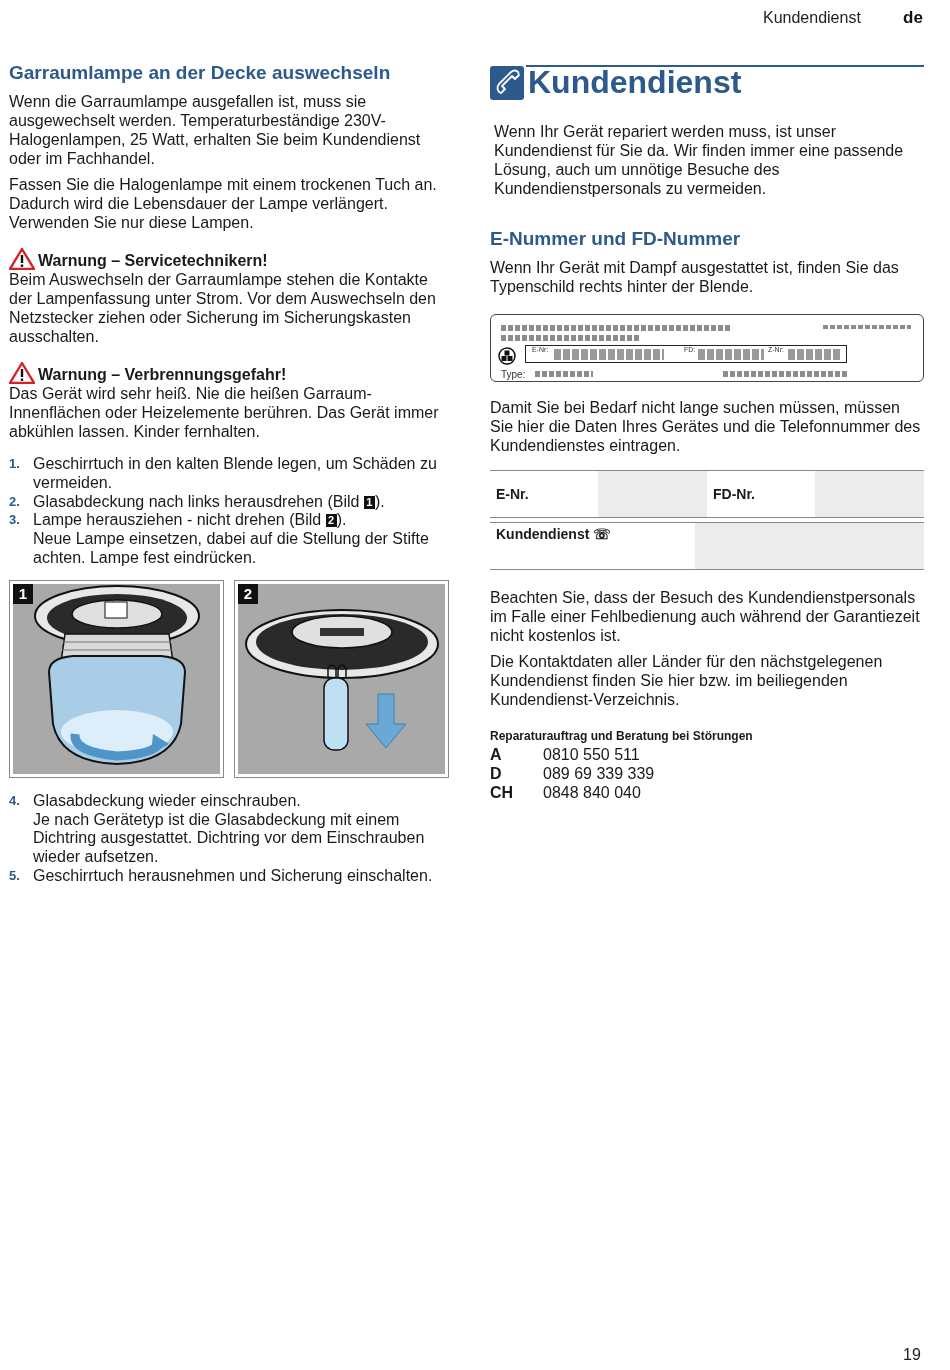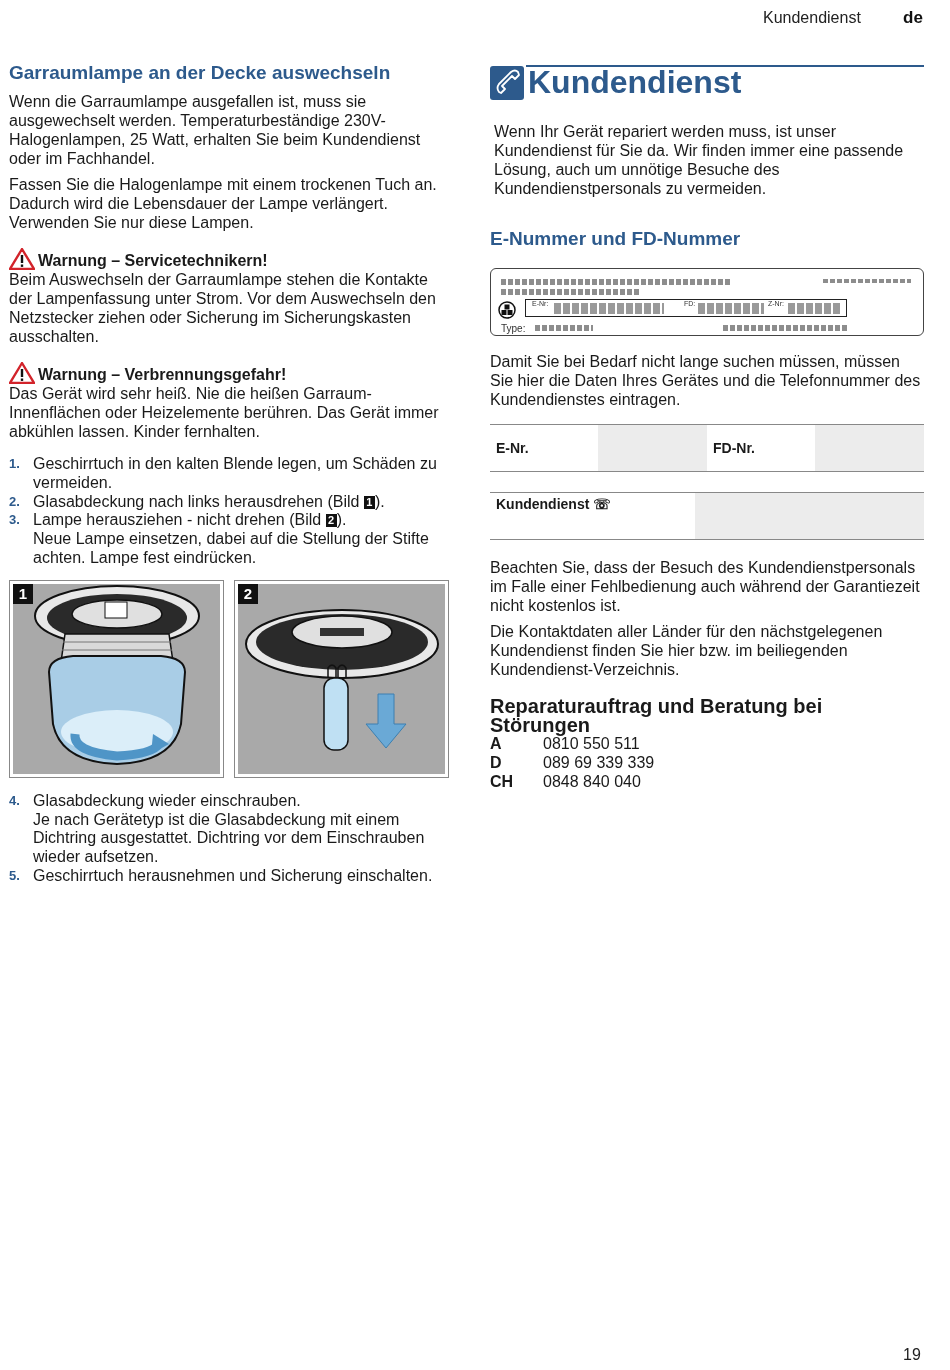--- a/index.html
+++ b/index.html
@@ -40,21 +40,21 @@
   .bars { position: absolute; height: 6px; background: repeating-linear-gradient(90deg, #8d8d8d 0 5px, transparent 5px 7px); }
   .tp-box { position: absolute; left: 34px; top: 30px; width: 320px; height: 16px; border: 1.5px solid #222; }
   .tp-label { position: absolute; font-size: 7px; color: #333; }
   .bigbars { position: absolute; height: 11px; background: repeating-linear-gradient(90deg, #9a9a9a 0 7px, transparent 7px 9px); }
 
   .form-table { margin-top: 14px; width: 434px; }
   .form-row { display: flex; border-top: 1.5px solid #888; border-bottom: 1.5px solid #888; }
   .form-cell { font-weight: bold; font-size: 14px; padding: 0 6px; display: flex; align-items: center; }
   .form-fill { background: #ececec; }
 
-  .contact-head { font-weight: bold; font-size: 20px; line-height: 19px; margin-top: 18px; }
+  .contact-head { font-weight: bold; font-size: 12px; line-height: 19px; margin-top: 18px; }
   .contact-row { display: flex; font-size: 16px; line-height: 18.8px; }
   .contact-row .cc { width: 53px; font-weight: bold; }
 </style>
 </head>
 <body>
 
 <div class="abs hdr-section">Kundendienst</div>
 <div class="abs hdr-lang">de</div>
 
 <div class="abs col-left">
@@ -157,20 +157,21 @@
       <svg width="34" height="34" viewBox="0 0 34 34">
         <path d="M9 26 Q6 22 9 18 L21 6 Q25 3 28 6 L29 9 L25 13 L22 10 L12 20 L15 23 L11 27 Z" fill="none" stroke="#fff" stroke-width="1.8" stroke-linejoin="round"></path>
       </svg>
     </div>
     <div class="kd-title">Kundendienst</div>
   </div>
 
   <p style="margin-top:16px; padding-left:4px;">Wenn Ihr Gerät repariert werden muss, ist unser Kundendienst für Sie da. Wir finden immer eine passende Lösung, auch um unnötige Besuche des Kundendienstpersonals zu vermeiden.</p>
 
   <h2 class="h2" style="margin-top:30px;">E-Nummer und FD-Nummer</h2>
+  <p>Wenn Ihr Gerät mit Dampf ausgestattet ist, finden Sie das Typenschild rechts hinter der Blende.</p>
 
   <div class="typeplate">
     <div class="bars" style="left:10px; top:10px; width:230px;"></div>
     <div class="bars" style="left:10px; top:20px; width:140px;"></div>
     <div class="bars" style="left:332px; top:10px; width:88px; height:4px;"></div>
     <svg class="abs" style="left:7px; top:32px;" width="18" height="18" viewBox="0 0 18 18">
       <circle cx="9" cy="9" r="8" fill="#fff" stroke="#111" stroke-width="1.5"></circle>
       <rect x="6.5" y="3.5" width="5" height="5" fill="#111"></rect>
       <rect x="3.5" y="9" width="5" height="5" fill="#111"></rect>
       <rect x="9.5" y="9" width="5" height="5" fill="#111"></rect>
@@ -190,21 +191,21 @@
 
   <p style="margin-top:16px;">Damit Sie bei Bedarf nicht lange suchen müssen, müssen Sie hier die Daten Ihres Gerätes und die Telefonnummer des Kundendienstes eintragen.</p>
 
   <div class="form-table" style="margin-top:15px;">
     <div class="form-row" style="height:46px;">
       <div class="form-cell" style="width:96px;">E-Nr.</div>
       <div class="form-fill" style="width:109px;"></div>
       <div class="form-cell" style="width:96px;">FD-Nr.</div>
       <div class="form-fill" style="width:109px; flex:1;"></div>
     </div>
-    <div class="form-row" style="height:46px; margin-top:20px;">
+    <div class="form-row" style="height:46px; margin-top:4px;">
       <div class="form-cell" style="width:205px; align-items:flex-start; padding-top:3px; box-sizing:border-box;">Kundendienst ☏</div>
       <div class="form-fill" style="flex:1;"></div>
     </div>
   </div>
 
   <p style="margin-top:18px;" class="para-gap">Beachten Sie, dass der Besuch des Kundendienstpersonals im Falle einer Fehlbedienung auch während der Garantiezeit nicht kostenlos ist.</p>
   <p>Die Kontaktdaten aller Länder für den nächstgelegenen Kundendienst finden Sie hier bzw. im beiliegenden Kundendienst-Verzeichnis.</p>
 
   <div class="contact-head">Reparaturauftrag und Beratung bei Störungen</div>
   <div>

